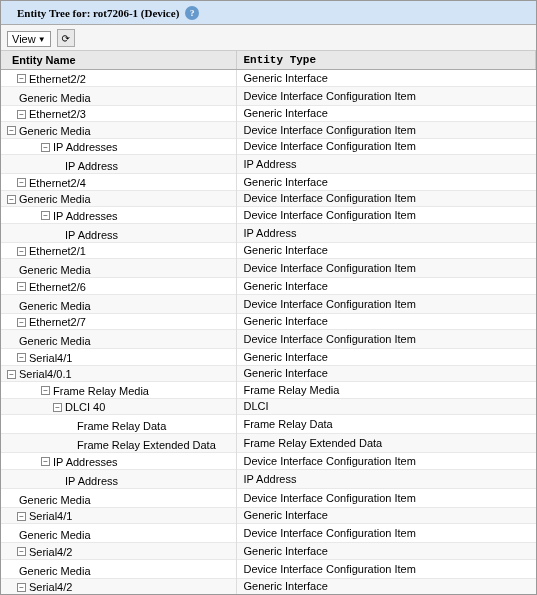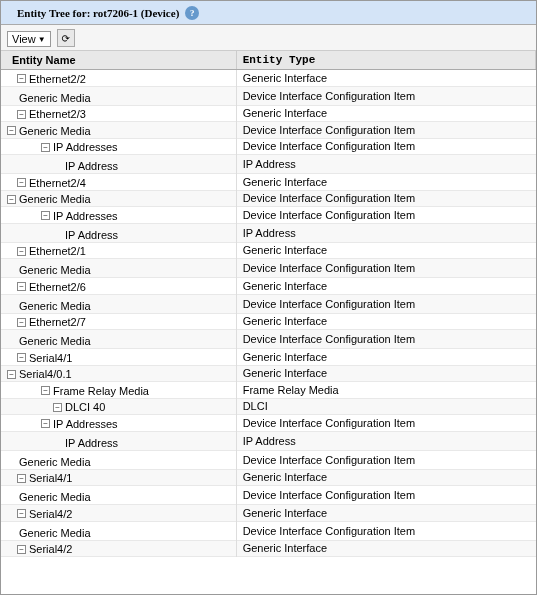--- a/index.html
+++ b/index.html
@@ -341,20 +341,34 @@
             <td>Frame Relay Media</td>
           </tr>
           <tr>
             <td class="indent-4"><span class="tree-node">
                 <span class="expand-icon">−</span>
                 <span>DLCI 40</span>
               </span></td>
             <td>DLCI</td>
           </tr>
           <tr>
+            <td class="indent-5"><span class="tree-node">
+                <span style="display: inline-block; width: 9px;"></span>
+                <span>Frame Relay Data</span>
+              </span></td>
+            <td>Frame Relay Data</td>
+          </tr>
+          <tr>
+            <td class="indent-5"><span class="tree-node">
+                <span style="display: inline-block; width: 9px;"></span>
+                <span>Frame Relay Extended Data</span>
+              </span></td>
+            <td>Frame Relay Extended Data</td>
+          </tr>
+          <tr>
             <td class="indent-3"><span class="tree-node">
                 <span class="expand-icon">−</span>
                 <span>IP Addresses</span>
               </span></td>
             <td>Device Interface Configuration Item</td>
           </tr>
           <tr>
             <td class="indent-4"><span class="tree-node">
                 <span style="display: inline-block; width: 9px;"></span>
                 <span>IP Address</span>

